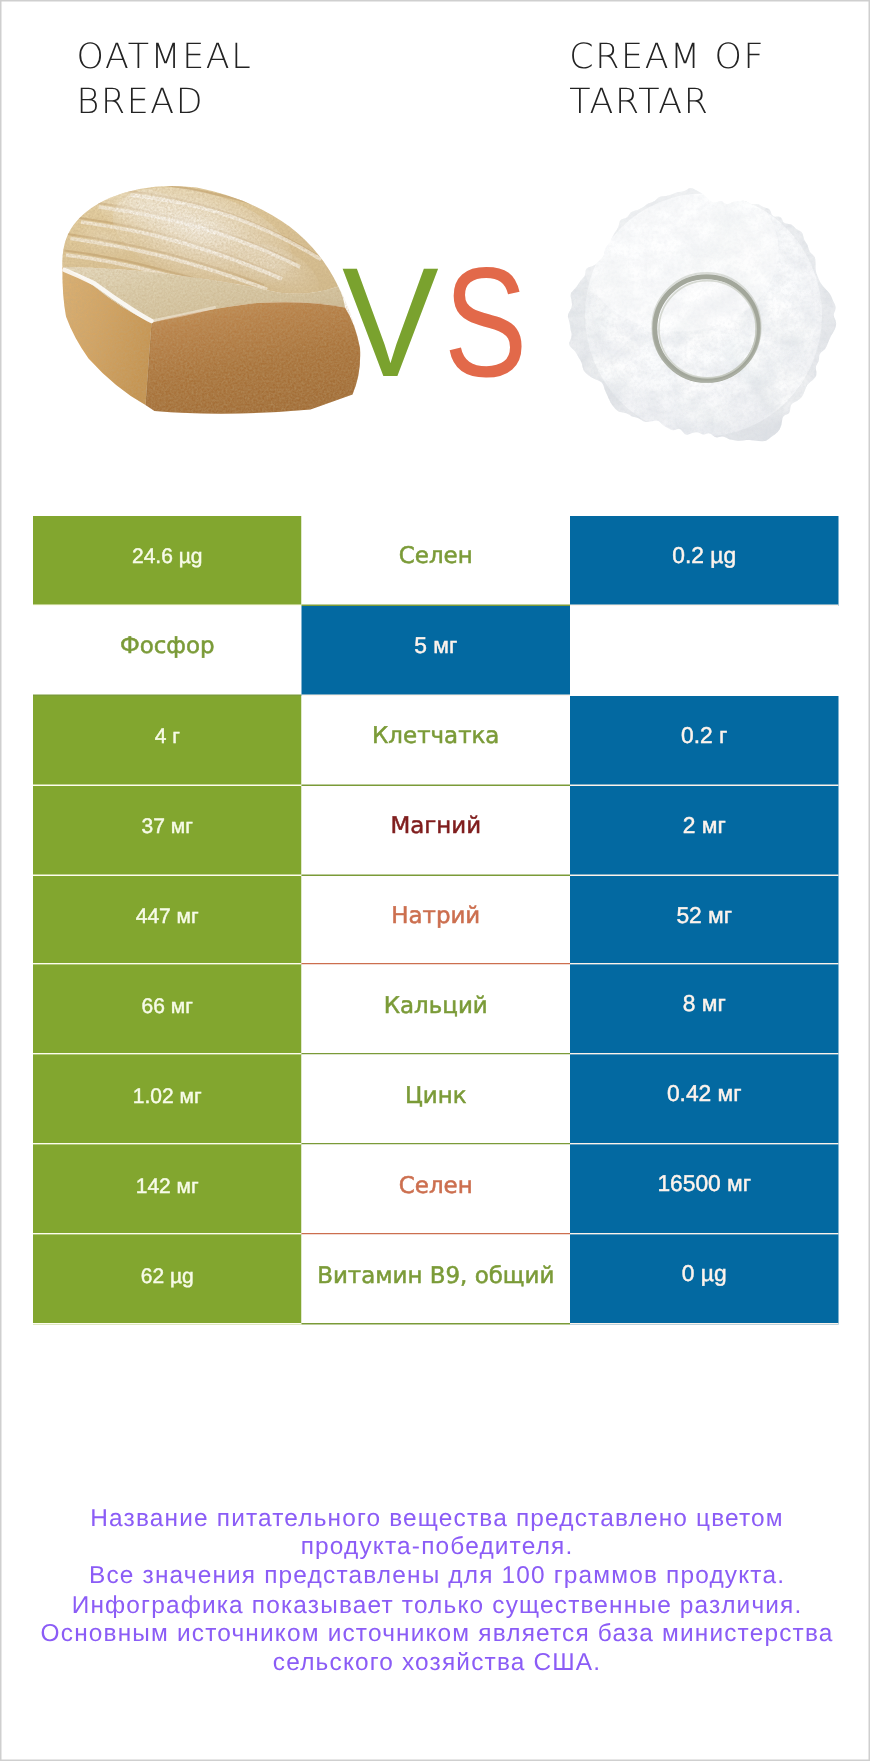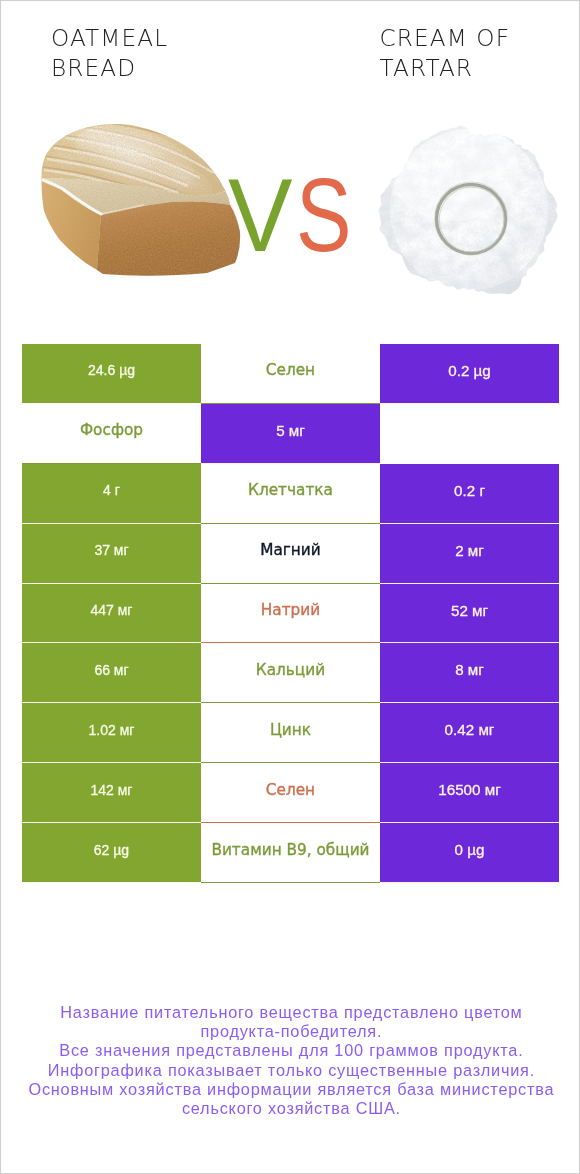--- a/index.html
+++ b/index.html
@@ -18,21 +18,21 @@
   .vs{position:absolute;left:227px;top:185px;font-size:104px;line-height:104px;font-weight:400;white-space:nowrap;}
   .vs span{display:inline-block;transform-origin:left top;}
   .vs .v{color:#7aa22e;transform:scaleX(0.93) translateY(-22.6px);}
   .vs .s{color:#e2694a;transform:scaleX(0.80) translateY(-22.6px);margin-left:-1px;}
   
   .table{position:absolute;left:21px;top:343px;width:537px;height:599px;}
   .row{position:relative;height:59.9px;display:flex;}
   .cell{height:100%;width:179px;display:flex;align-items:center;justify-content:center;box-sizing:border-box;}
   .cell span{position:relative;top:-3px;}
   .cell.left{color:#f7fbe8;background:#82a62f;border-bottom:1.7px solid #fdfdee;font-family:"Liberation Sans",sans-serif;font-size:14px;font-weight:normal;}
-  .cell.right{color:#fdf3ec;background:#6d28d9;border-bottom:1.7px solid #fdf3ea;font-family:"Liberation Sans",sans-serif;font-size:15.2px;font-weight:normal;}
+  .cell.right{color:#fdf3ec;background:#0369a1;border-bottom:1.7px solid #fdf3ea;font-family:"Liberation Sans",sans-serif;font-size:15.2px;font-weight:normal;}
   .cell.mid{background:#ffffff;font-weight:normal;font-size:15.3px;border-bottom:1.1px solid #82a62f;font-family:"DejaVu Sans",sans-serif;}
   .cell.mid span{-webkit-text-stroke:0.35px currentColor;}
   .cell.left span, .cell.right span{-webkit-text-stroke:0.3px currentColor;}
   
   .footer{position:absolute;left:0;top:1001.5px;width:580px;text-align:center;font-family:"Liberation Sans",sans-serif;font-size:16.3px;letter-spacing:0.78px;line-height:19.35px;color:#8b5cf6;}
   .footer div{text-indent:0.78px;}
 </style>
 </head>
 <body>
 
@@ -273,21 +273,21 @@
           <span>Клетчатка</span>
         </div>
         <div class="cell right">
           <span>0.2 г</span>
         </div>
       </div>
       <div class="row">
         <div class="cell left">
           <span>37 мг</span>
         </div>
-        <div class="cell mid" style="color: #0f172a; border-bottom-color: rgb(123, 155, 56);">
+        <div class="cell mid" style="color: #7f1d1d; border-bottom-color: rgb(123, 155, 56);">
           <span>Магний</span>
         </div>
         <div class="cell right">
           <span>2 мг</span>
         </div>
       </div>
       <div class="row">
         <div class="cell left">
           <span>447 мг</span>
         </div>
@@ -341,16 +341,16 @@
         <div class="cell right">
           <span>0 µg</span>
         </div>
       </div>
     </div>
   <div class="footer">
       <div>Название питательного вещества представлено цветом</div>
       <div>продукта-победителя.</div>
       <div>Все значения представлены для 100 граммов продукта.</div>
       <div>Инфографика показывает только существенные различия.</div>
-      <div>Основным хозяйства информации является база министерства</div>
+      <div>Основным источником источником является база министерства</div>
       <div>сельского хозяйства США.</div>
     </div>
 </div>
 
 </body></html>

